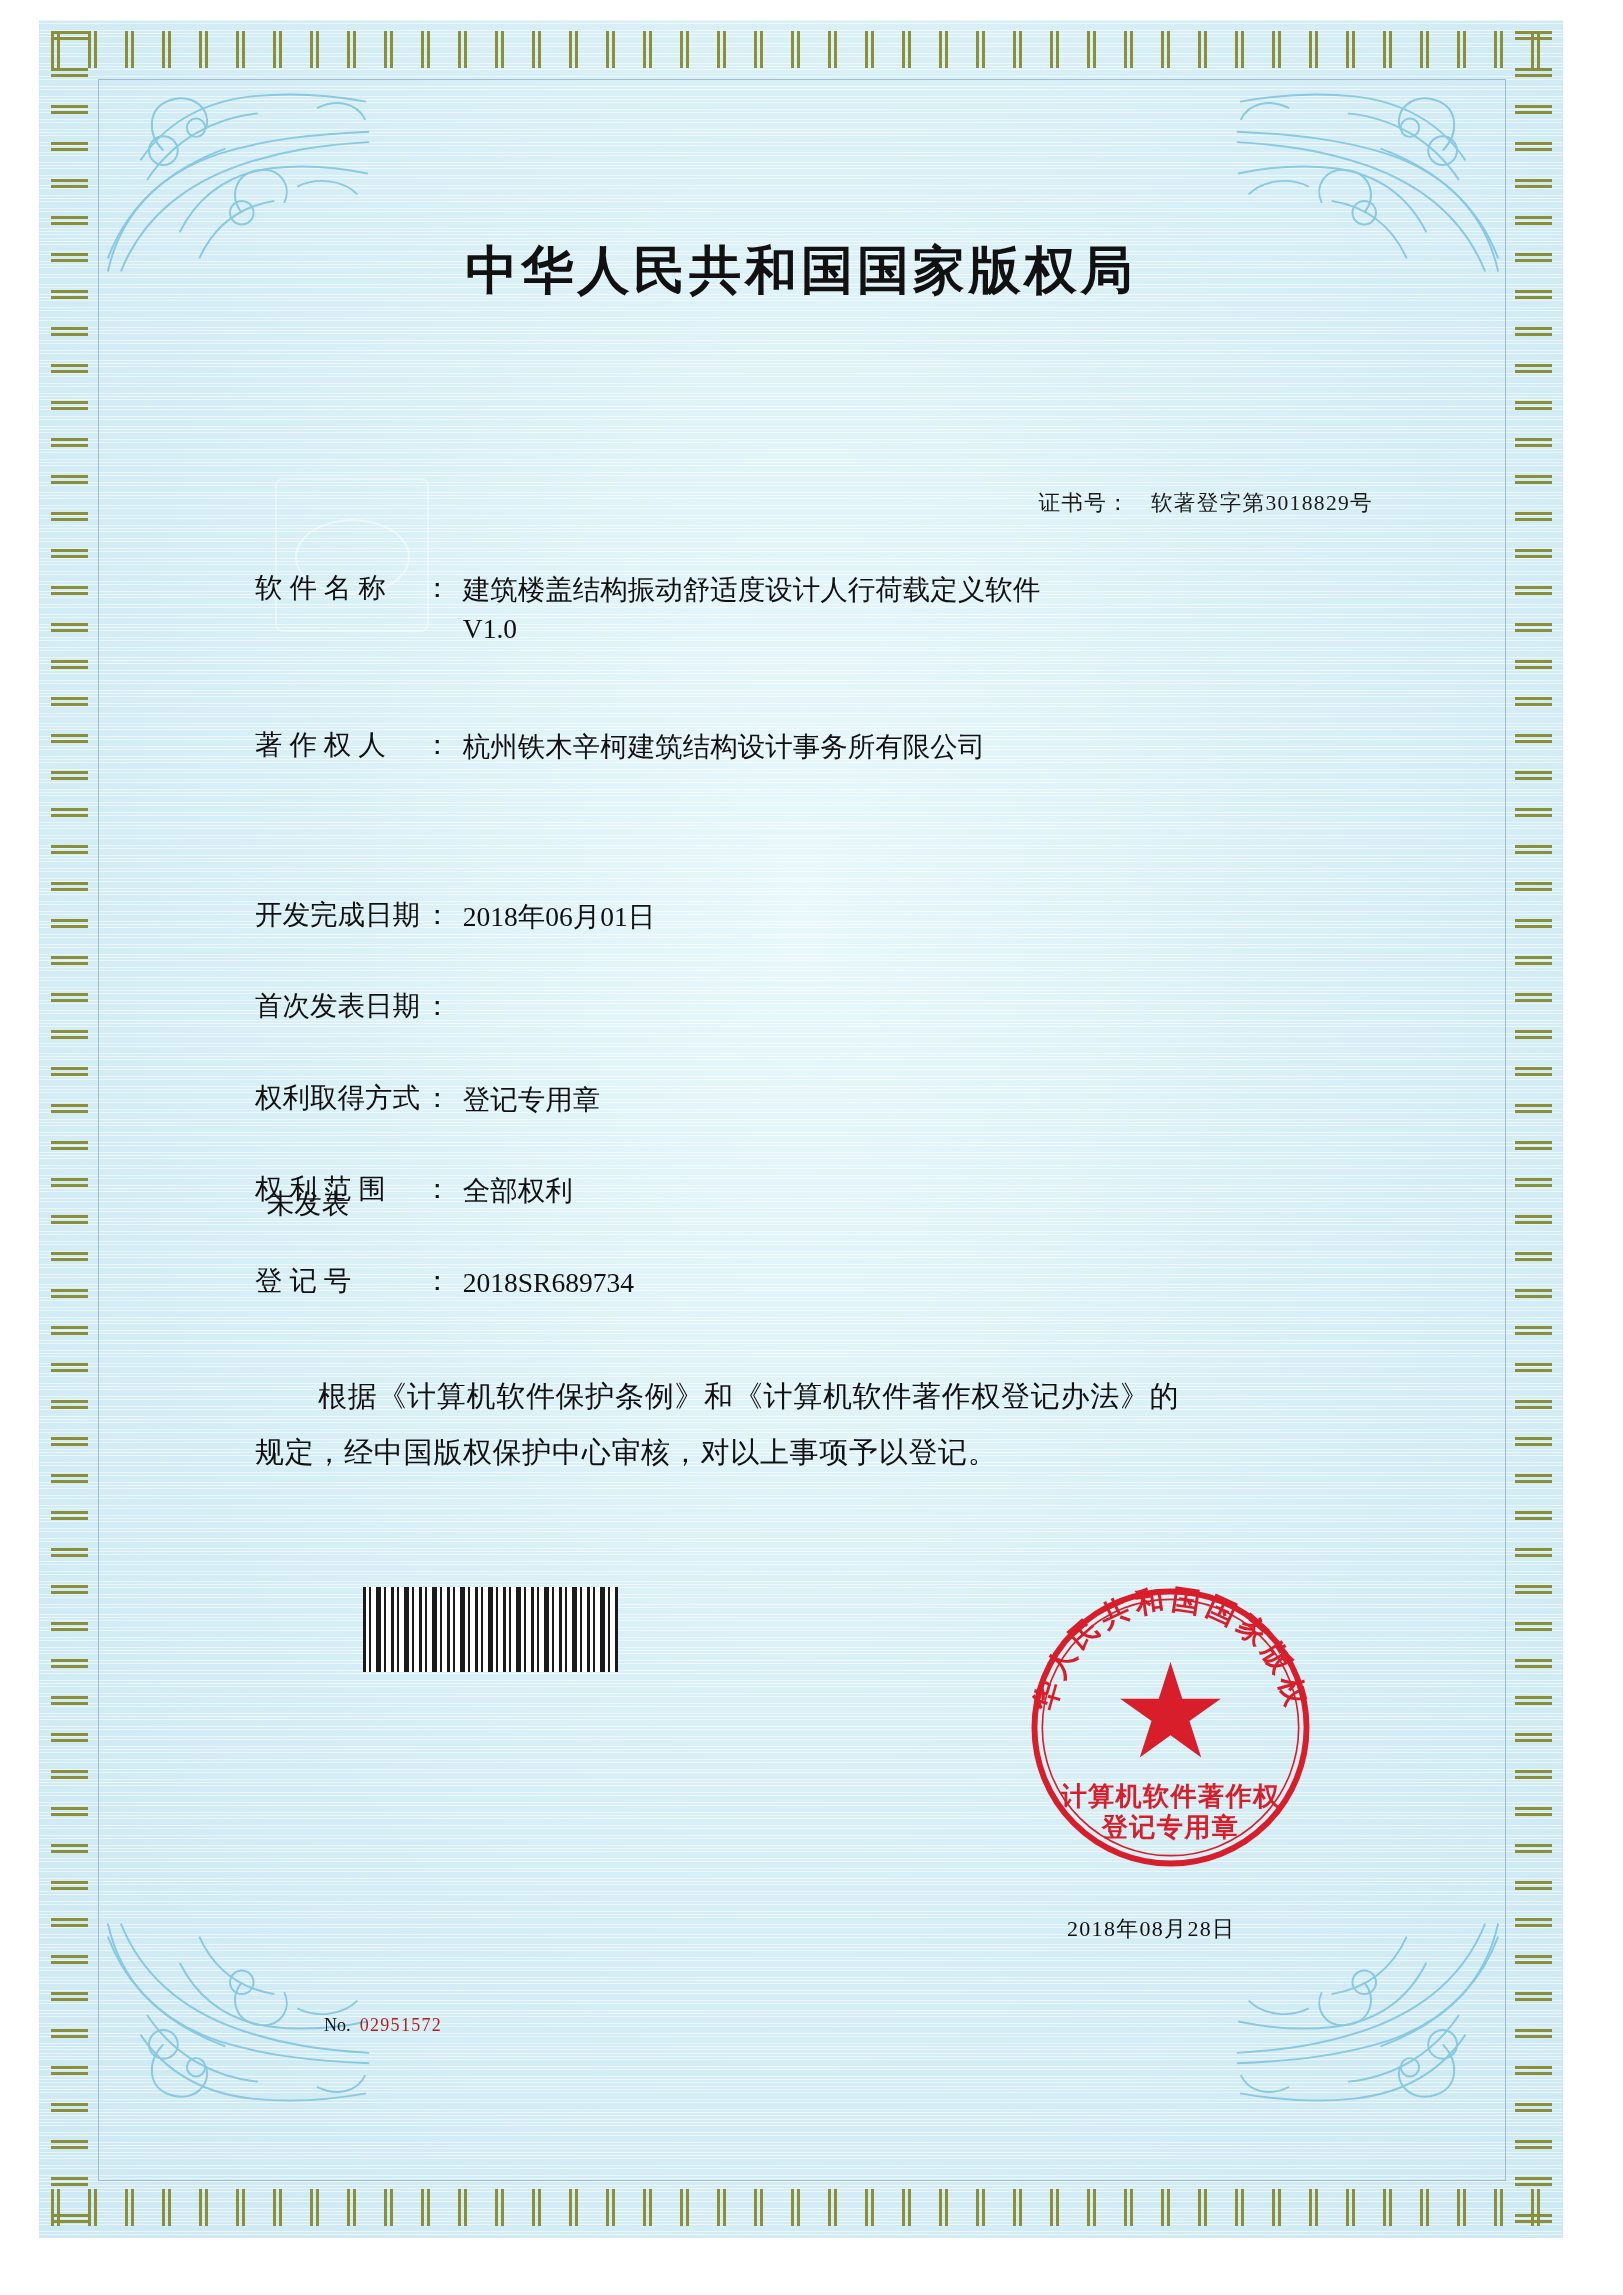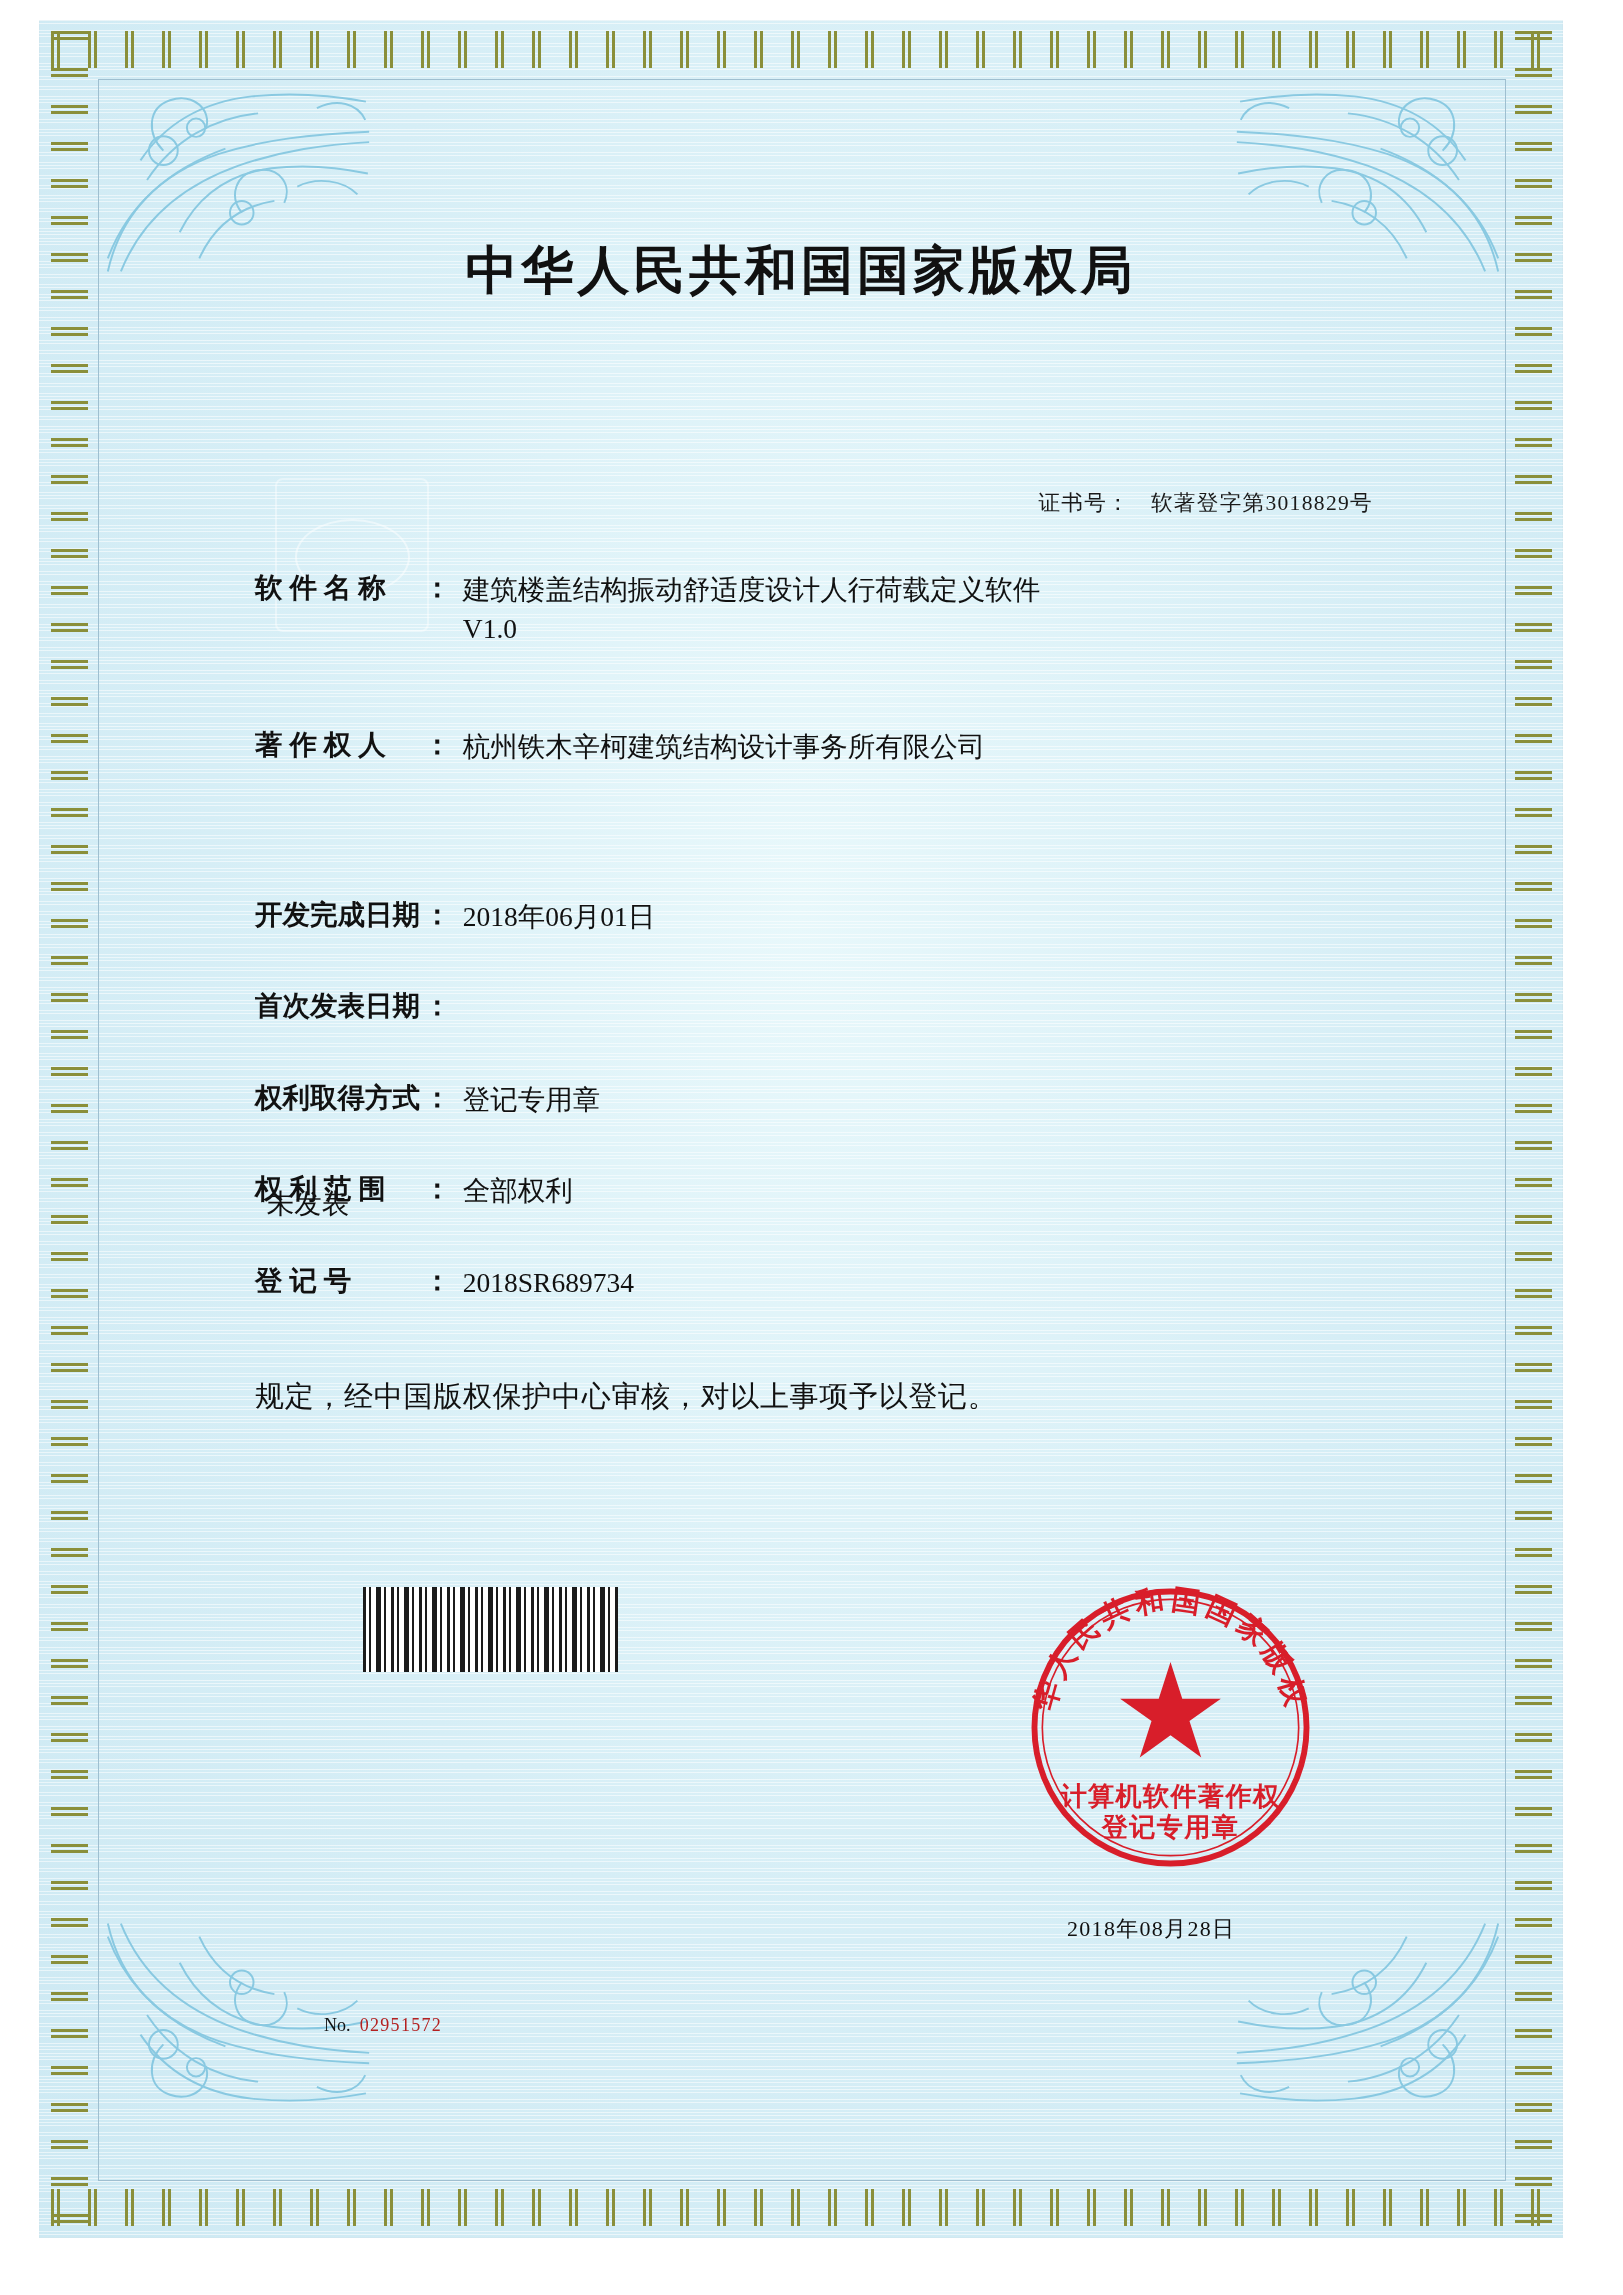--- a/index.html
+++ b/index.html
@@ -142,21 +142,20 @@
     align-items: flex-start;
     font-size: 27.5px;
     color: #111;
   }
   .field-label {
     width: 196px;
     flex: 0 0 196px;
     letter-spacing: 0;
     display: flex;
     justify-content: space-between;
-    font-weight: bold;
   }
   .field-label .colon { letter-spacing: 0; }
   .field-value {
     margin-left: 11.8px;
     line-height: 1.42;
     max-width: 935px;
   }
   .field-value.mono {
     font-family: "Liberation Serif", "DejaVu Serif", serif;
   }
@@ -409,20 +408,21 @@
 
   <div class="field-row" id="row-regno">
     <div class="field-label">
       <span>登 记 号</span>
       <span class="colon">：</span>
     </div>
     <div class="field-value mono">2018SR689734</div>
   </div>
 
   <div id="statement">
+    <div><span class="indent"></span><span>根据《计算机软件保护条例》和《计算机软件著作权登记办法》的</span></div>
     <div><span>规定，经中国版权保护中心审核，对以上事项予以登记。</span></div>
   </div>
 
   <div id="barcode"></div>
 
   <div id="seal">
     <svg viewBox="0 0 500 500" width="327" height="327" xmlns="http://www.w3.org/2000/svg">
       <defs>
         <path id="sealArc" d="M 70,250 A 180,180 0 1 1 430,250"></path>
       </defs>

